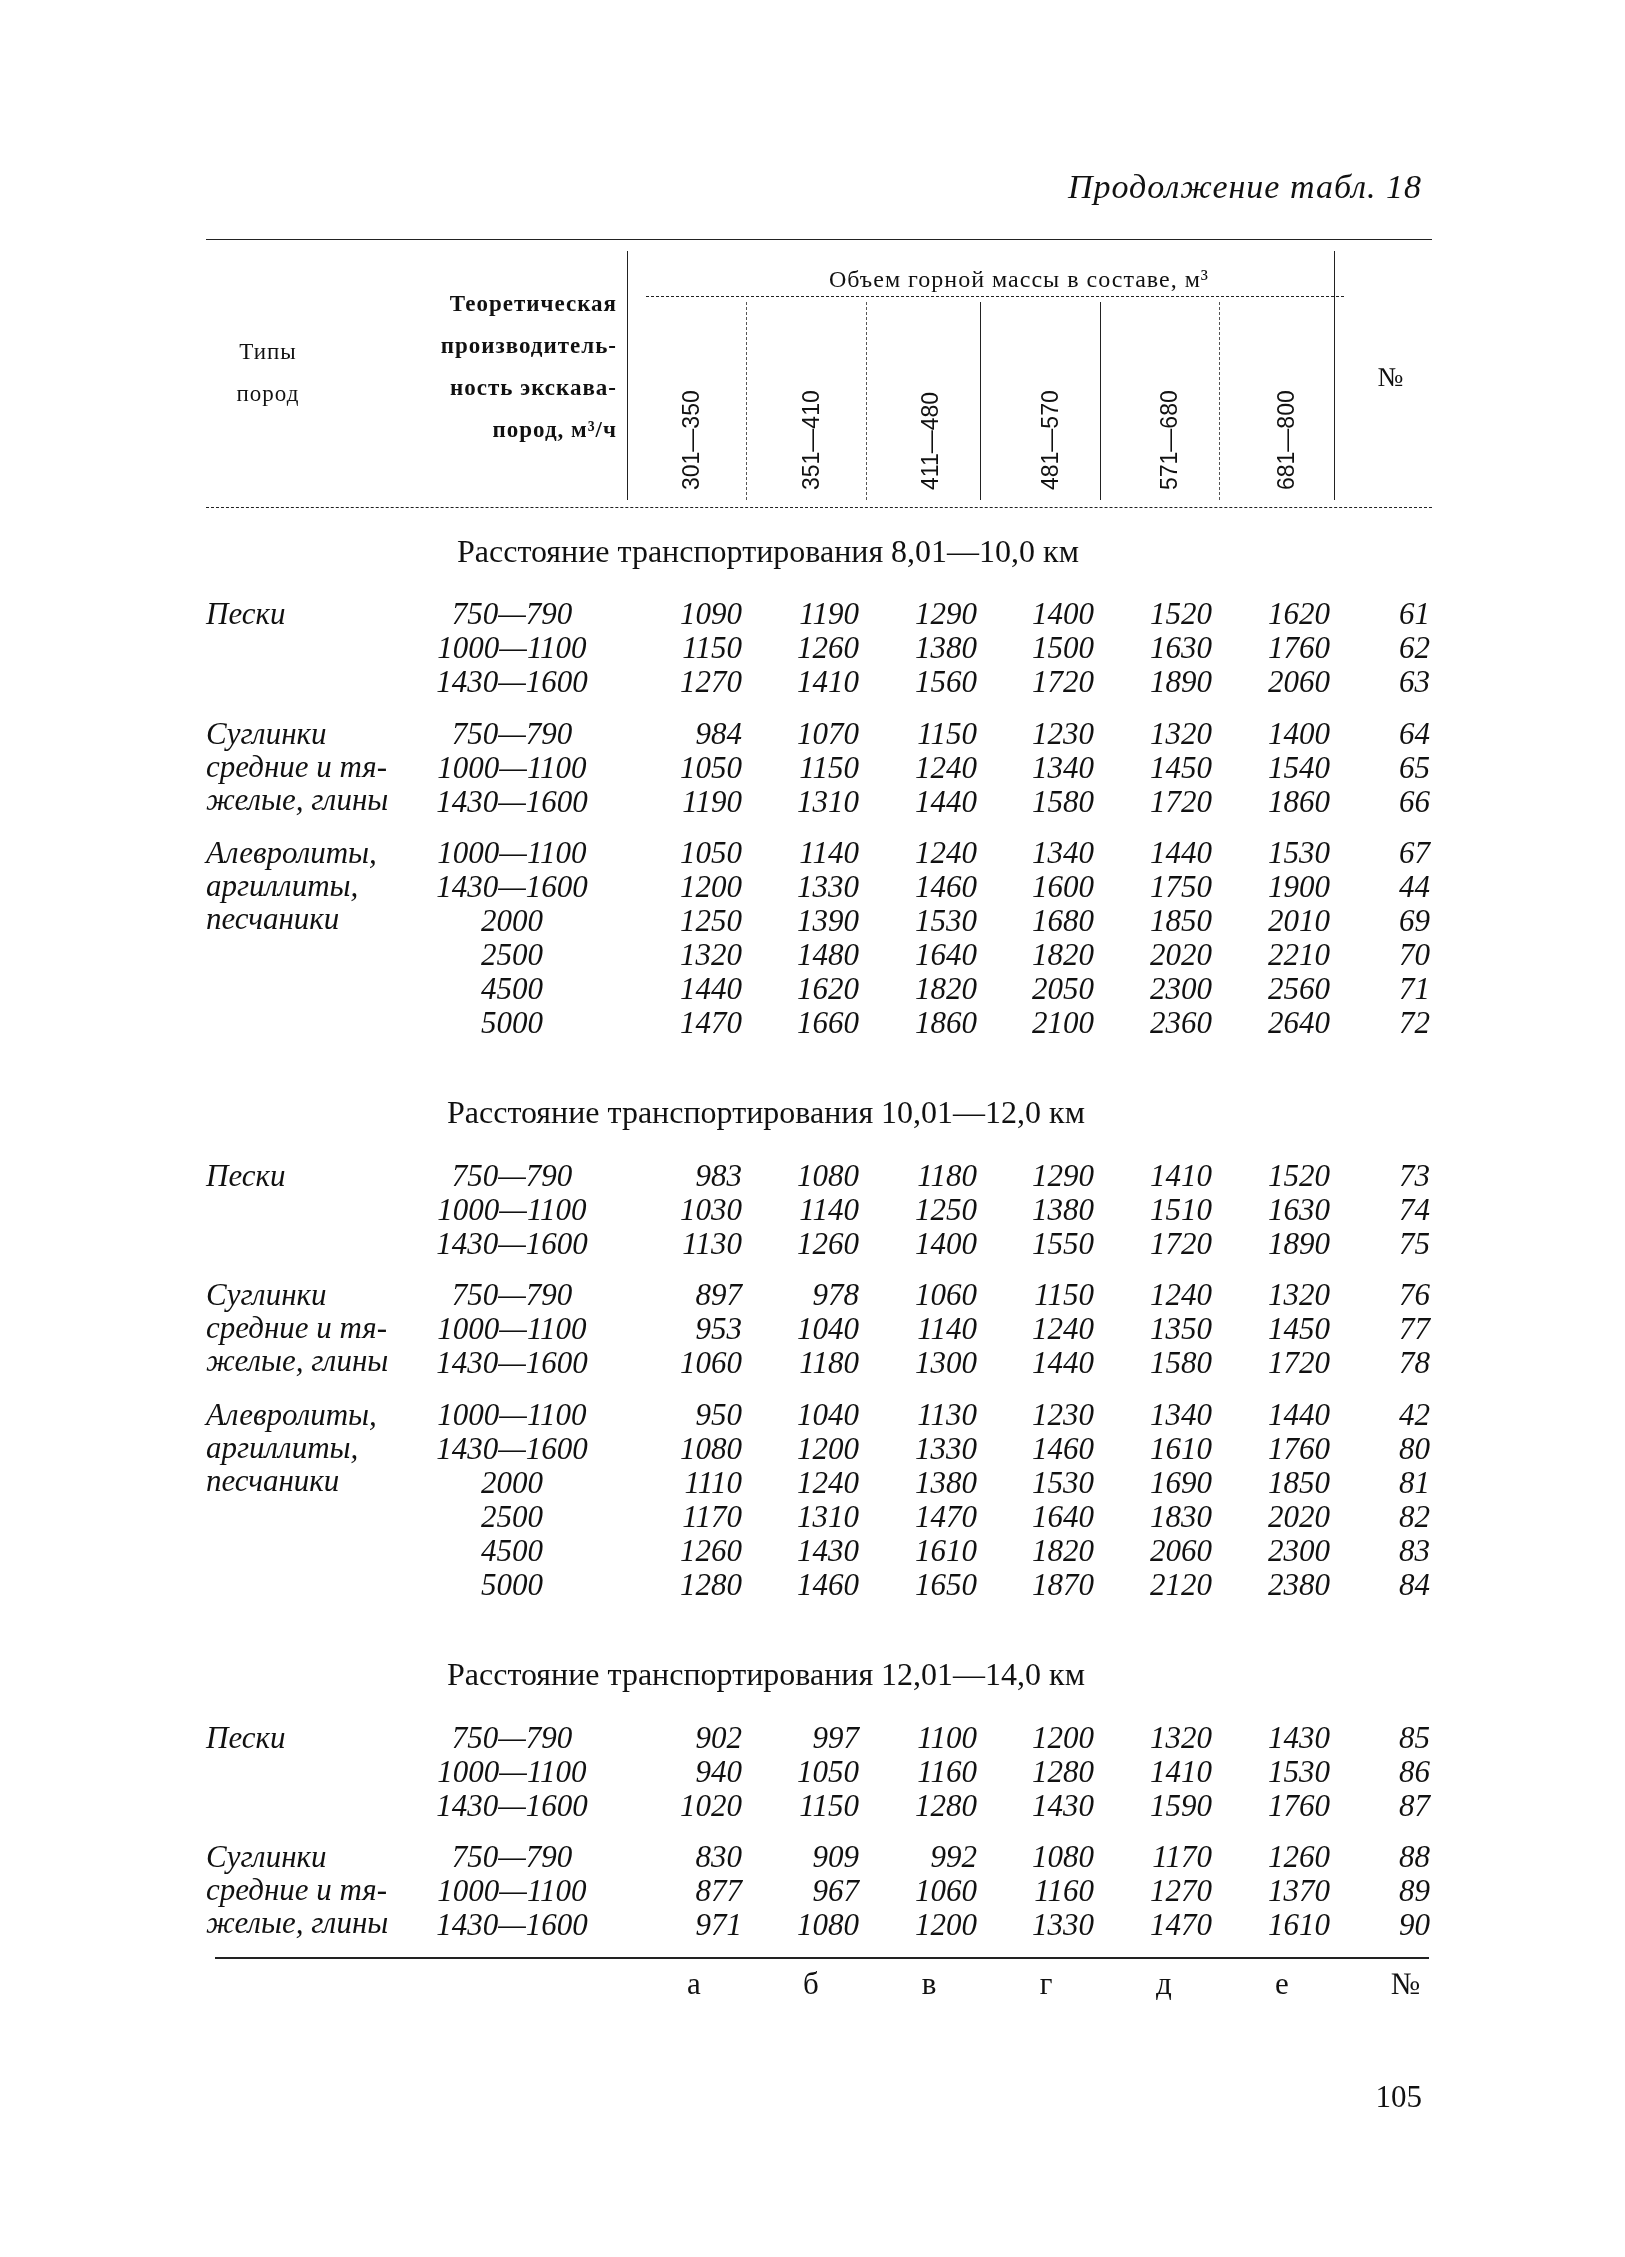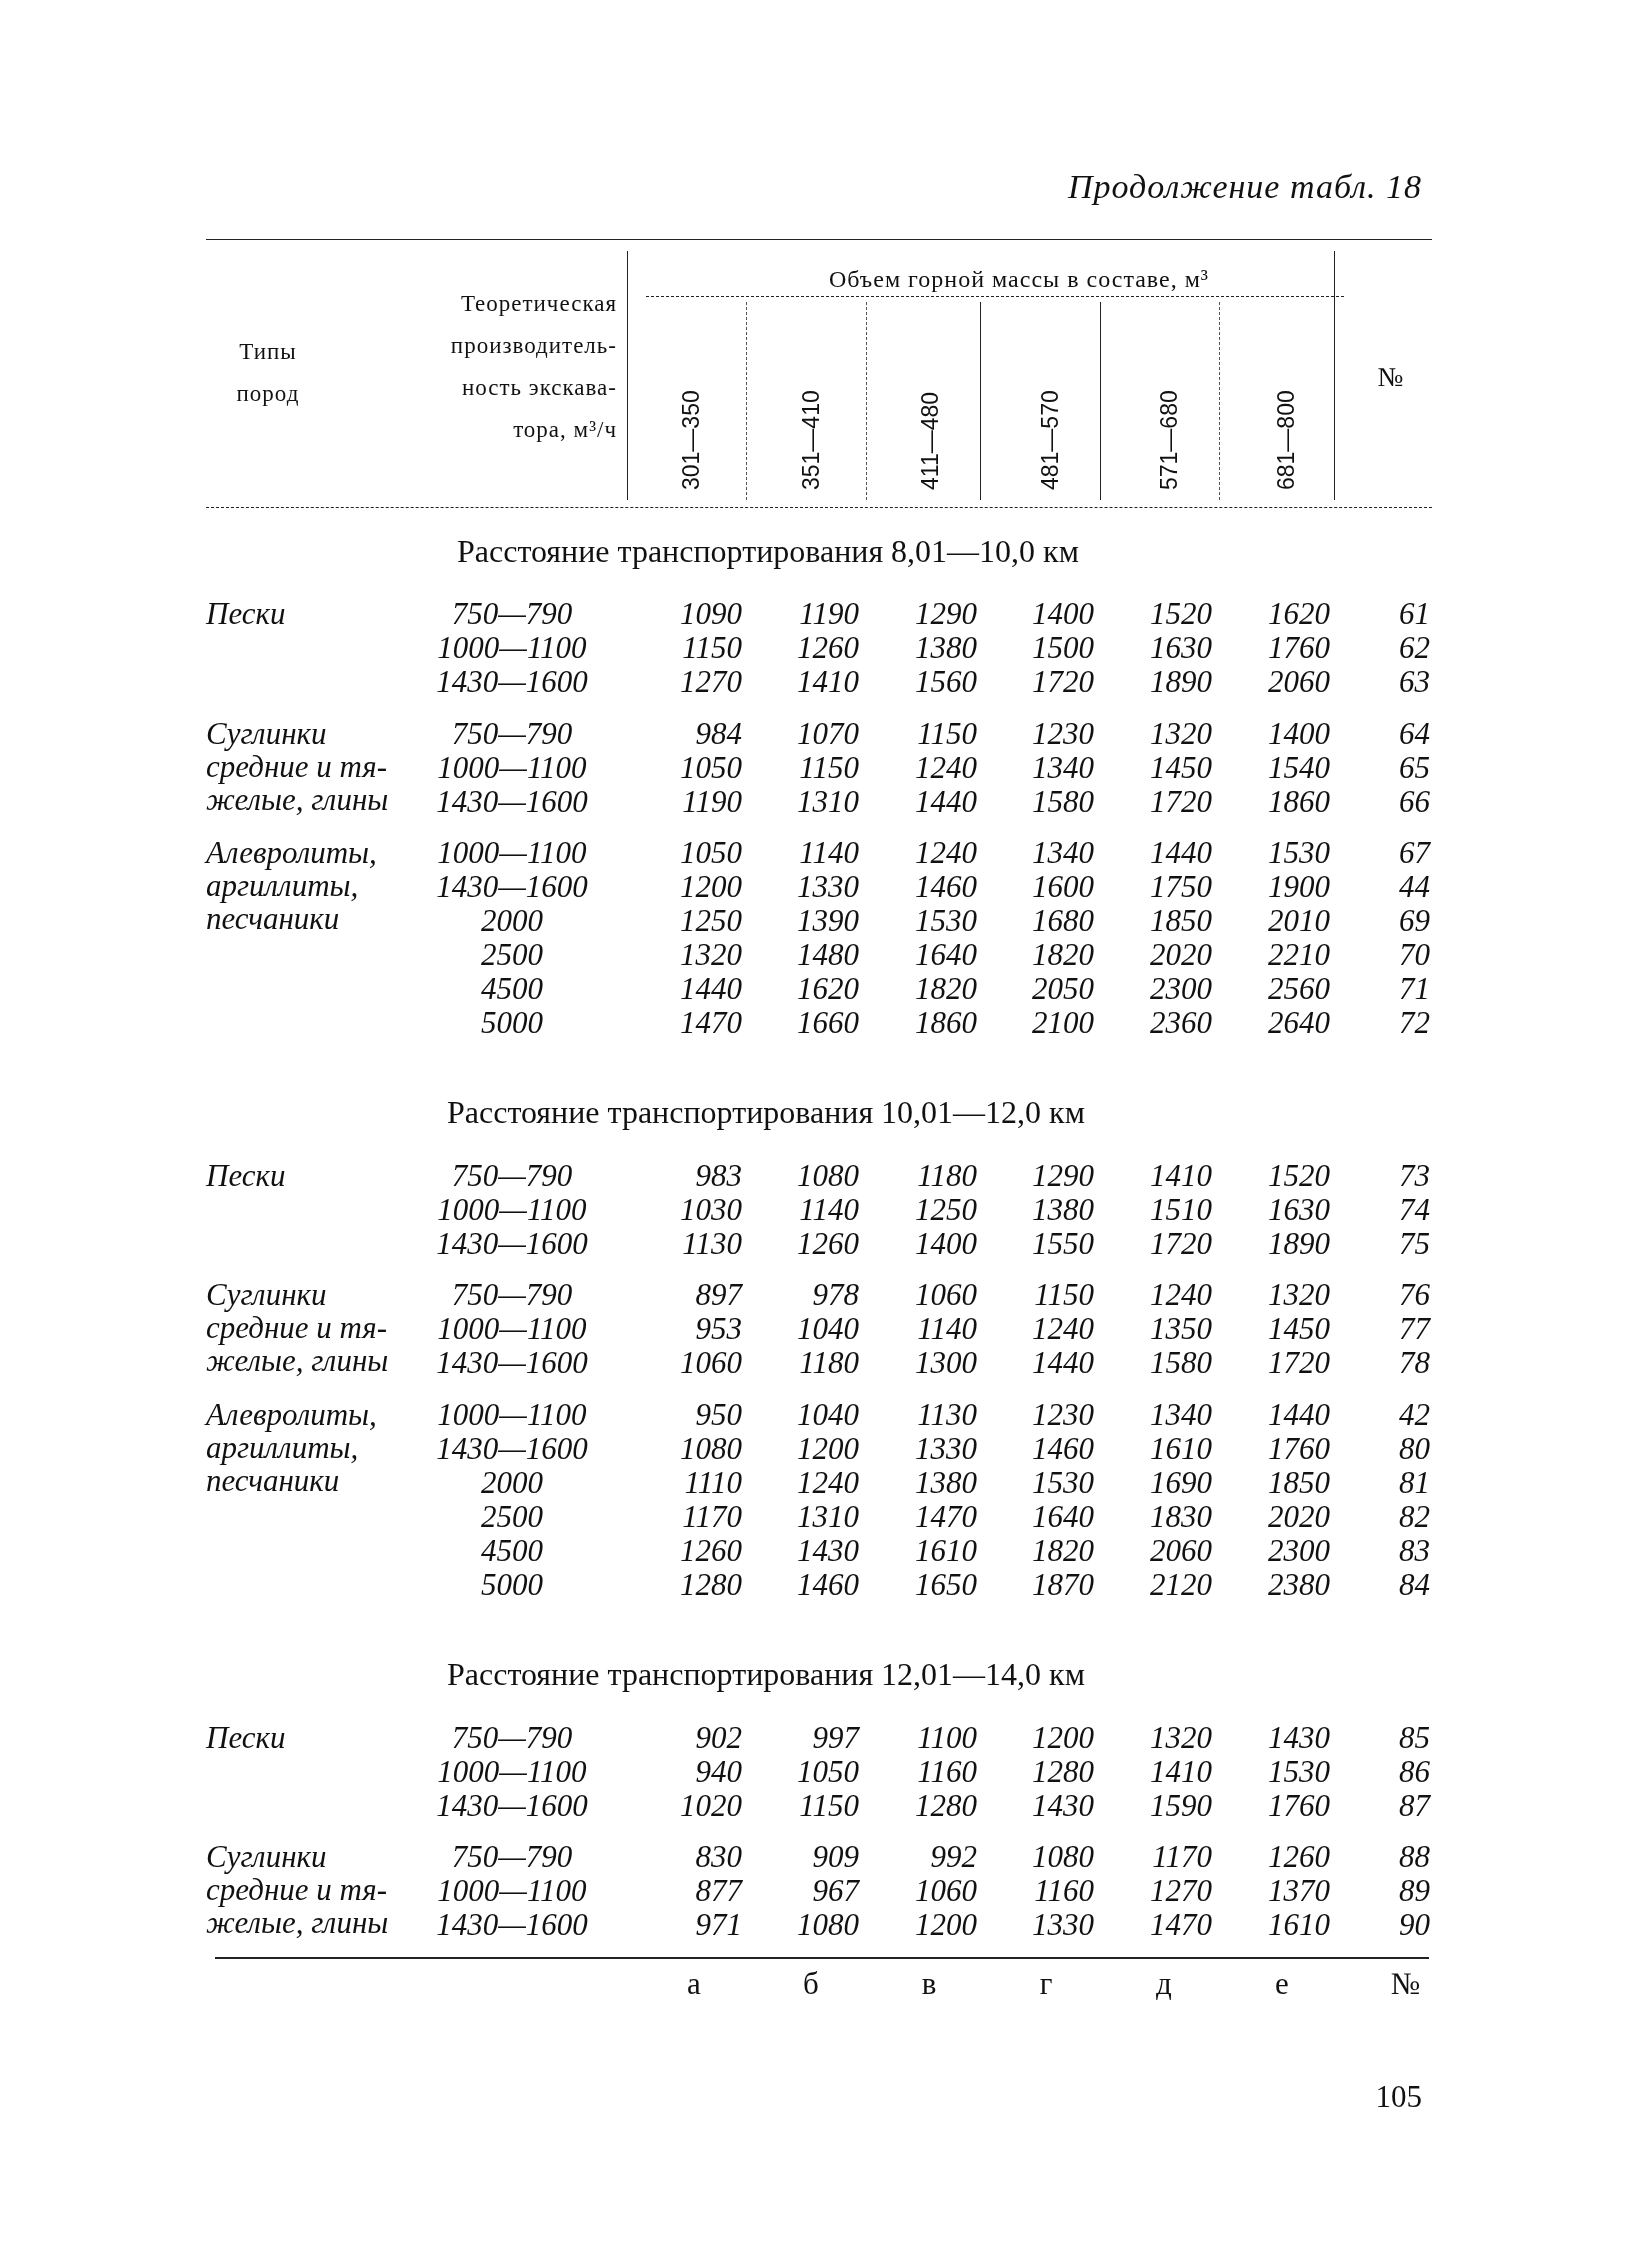--- a/index.html
+++ b/index.html
@@ -49,25 +49,25 @@
 
 <div class="caption">Продолжение табл. 18</div>
 
 <div class="hline" style="top:239px; left:206px; width:1226px;"></div>
 
 <div class="hdr">
   <div class="t" style="left:0; top:94px; width:124px;">
     <div>Типы</div>
     <div>пород</div>
   </div>
-  <div class="t" style="left:196px; top:46px; width:215px; text-align:right;">
+  <div class="t" style="left:196px; top:46px; width:215px; text-align:right;font-weight:bold;">
     <div>Теоретическая</div>
     <div>производитель-</div>
     <div>ность экскава-</div>
-    <div>тора, м³/ч</div>
+    <div>пород, м³/ч</div>
   </div>
   <div class="vline" style="left:421px; top:14.3px; height:249px;"></div>
   <div class="t" style="left:440px; top:21px; width:746px; font-size:24px;text-align:center;">Объем горной массы в составе, м³</div>
   <div class="hline" style="left:440px; top:59px; width:698px; border-top-style:dashed;"></div>
   <div class="vdash" style="left:540px; top:65px; height:198px;"></div>
   <div class="vdash" style="left:660px; top:65px; height:198px;"></div>
   <div class="vline" style="left:774px; top:65px; height:198px;"></div>
   <div class="vline" style="left:894px; top:65px; height:198px;"></div>
   <div class="vdash" style="left:1013px; top:65px; height:198px;"></div>
   <div class="vline" style="left:1128px; top:14.3px; height:249px;"></div>

